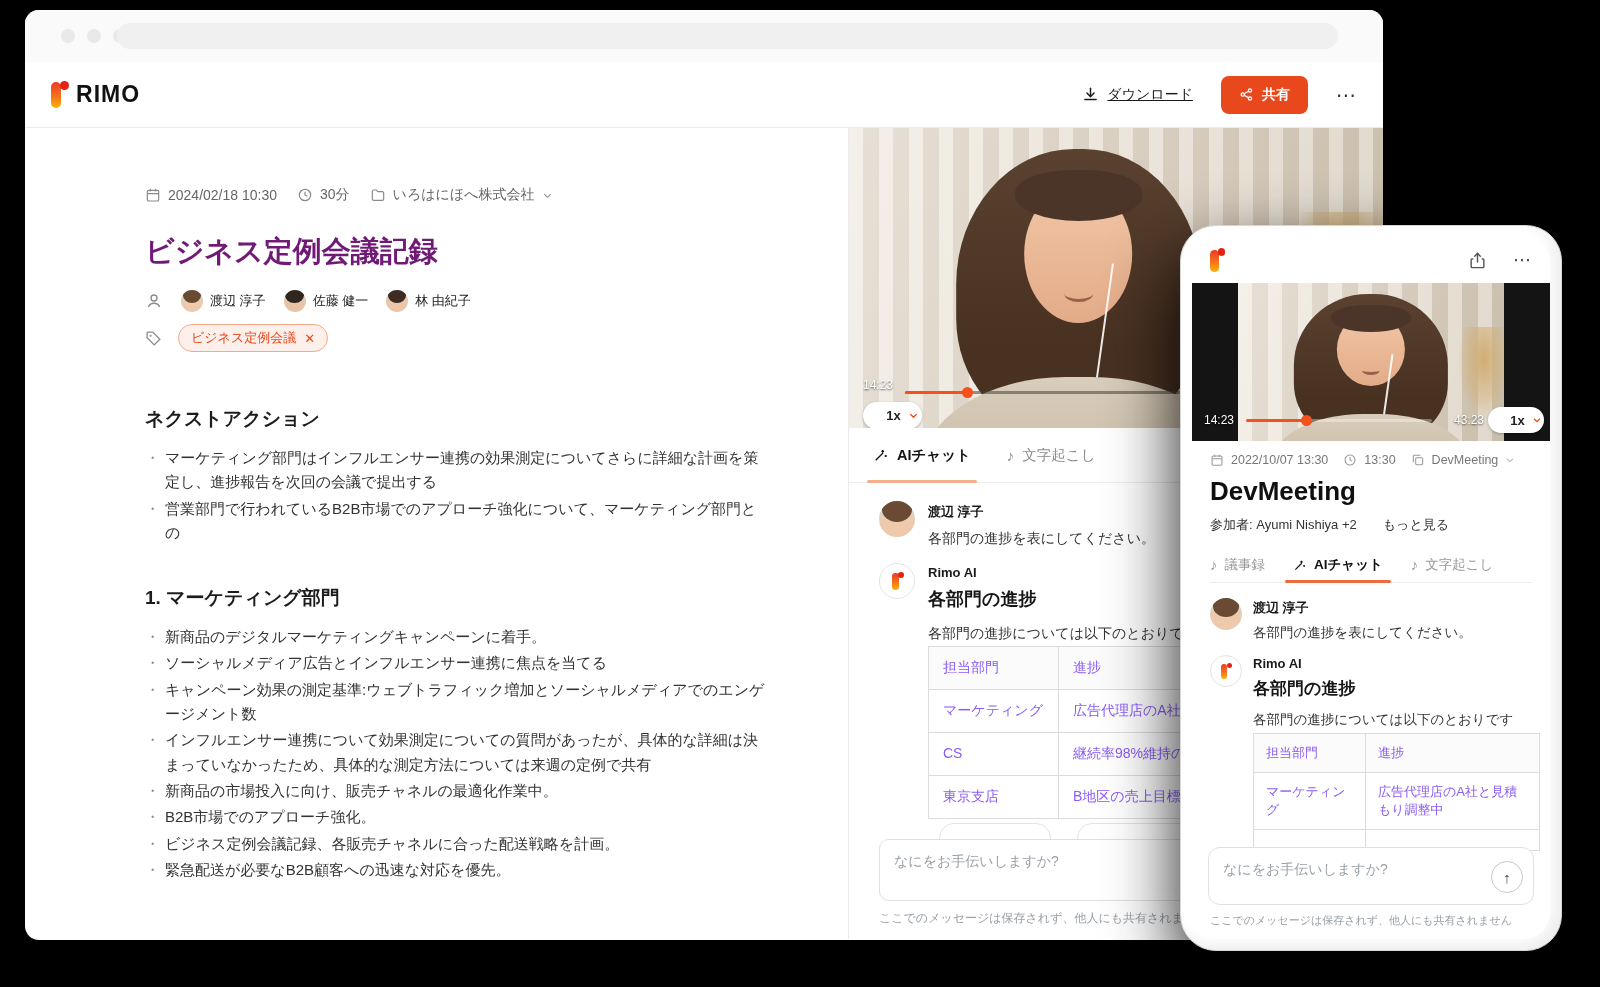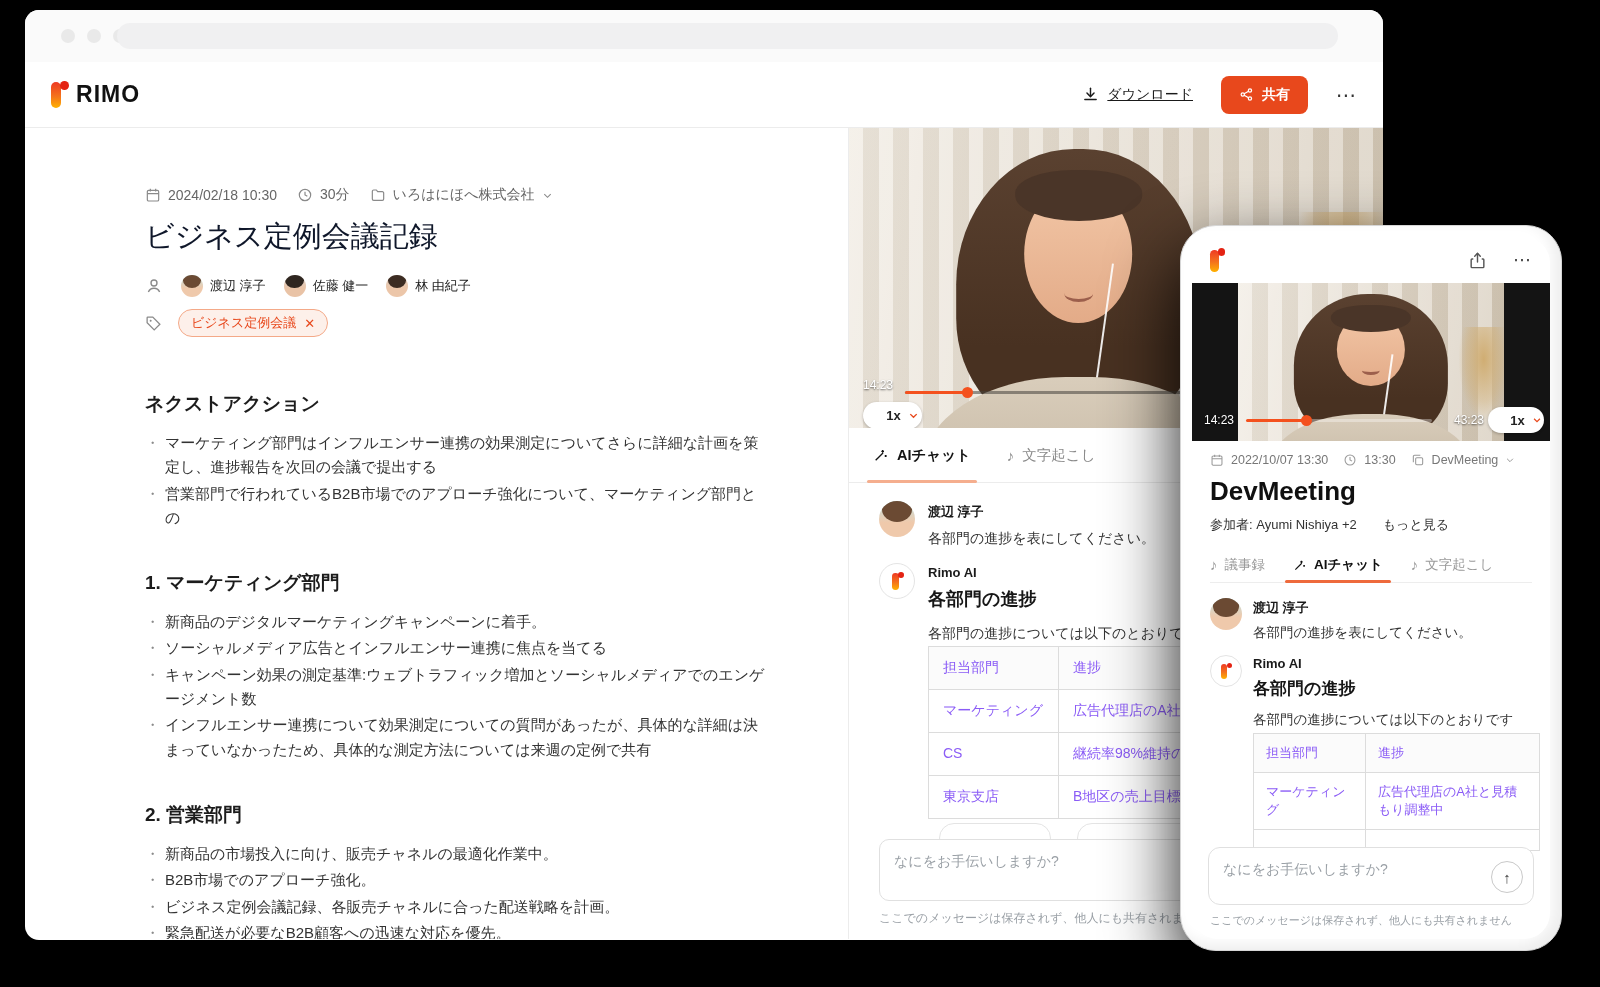--- a/index.html
+++ b/index.html
@@ -23,21 +23,21 @@
   .tb-download{display:flex;align-items:center;gap:8px;font-size:14px;color:#1a1a1a;cursor:pointer;text-decoration:underline;}
   .btn-share{display:flex;align-items:center;gap:8px;background:#e8481c;color:#fff;font-size:14px;font-weight:600;
     border:none;border-radius:8px;padding:10px 18px;cursor:pointer;}
   .tb-more{font-size:20px;color:#333;letter-spacing:1px;cursor:pointer;line-height:1;}
 
   .content{display:flex;height:811px;}
   
   .doc{width:823px;padding:58px 78px 0 120px;overflow:hidden;}
   .meta-row{display:flex;align-items:center;gap:20px;color:#666;font-size:14px;}
   .meta-item{display:flex;align-items:center;gap:7px;}
-  .doc-title{font-size:29px;font-weight:400;color:#0f172a;margin-top:13px;}
+  .doc-title{font-size:29px;font-weight:700;color:#701a75;margin-top:28px;}
   .people-row{display:flex;align-items:center;gap:18px;margin-top:18px;color:#777;}
   .person{display:flex;align-items:center;gap:7px;font-size:13px;color:#222;}
   .avatar{width:22px;height:22px;border-radius:50%;position:relative;overflow:hidden;background:#e7bfa2;}
   .avatar:before{content:"";position:absolute;left:8%;top:-12%;width:84%;height:70%;border-radius:50%;}
   .av-w1{background:linear-gradient(180deg,#bfe3e3 0%,#efc9ab 60%);}
   .av-w1:before{background:#6b4a33;}
   .av-m{background:linear-gradient(180deg,#d9d9d9 0%,#e9c3a6 60%);}
   .av-m:before{background:#2f2620;}
   .av-w2{background:linear-gradient(180deg,#d8cfc6 0%,#ecc6a9 60%);}
   .av-w2:before{background:#3c2c22;}
@@ -251,21 +251,20 @@
         </ul>
 
         <div class="sec-h">1. マーケティング部門</div>
         <ul class="bul">
           <li>新商品のデジタルマーケティングキャンペーンに着手。</li>
           <li>ソーシャルメディア広告とインフルエンサー連携に焦点を当てる</li>
           <li>キャンペーン効果の測定基準:ウェブトラフィック増加とソーシャルメディアでのエンゲージメント数</li>
           <li>インフルエンサー連携について効果測定についての質問があったが、具体的な詳細は決まっていなかったため、具体的な測定方法については来週の定例で共有</li>
         </ul>
 
-        <div class="sec-h">2. 営業部門</div>
         <ul class="bul">
           <li>新商品の市場投入に向け、販売チャネルの最適化作業中。</li>
           <li>B2B市場でのアプローチ強化。</li>
           <li>ビジネス定例会議記録、各販売チャネルに合った配送戦略を計画。</li>
           <li>緊急配送が必要なB2B顧客への迅速な対応を優先。</li>
         </ul>
 
       </div>
 
       <div class="panel">

